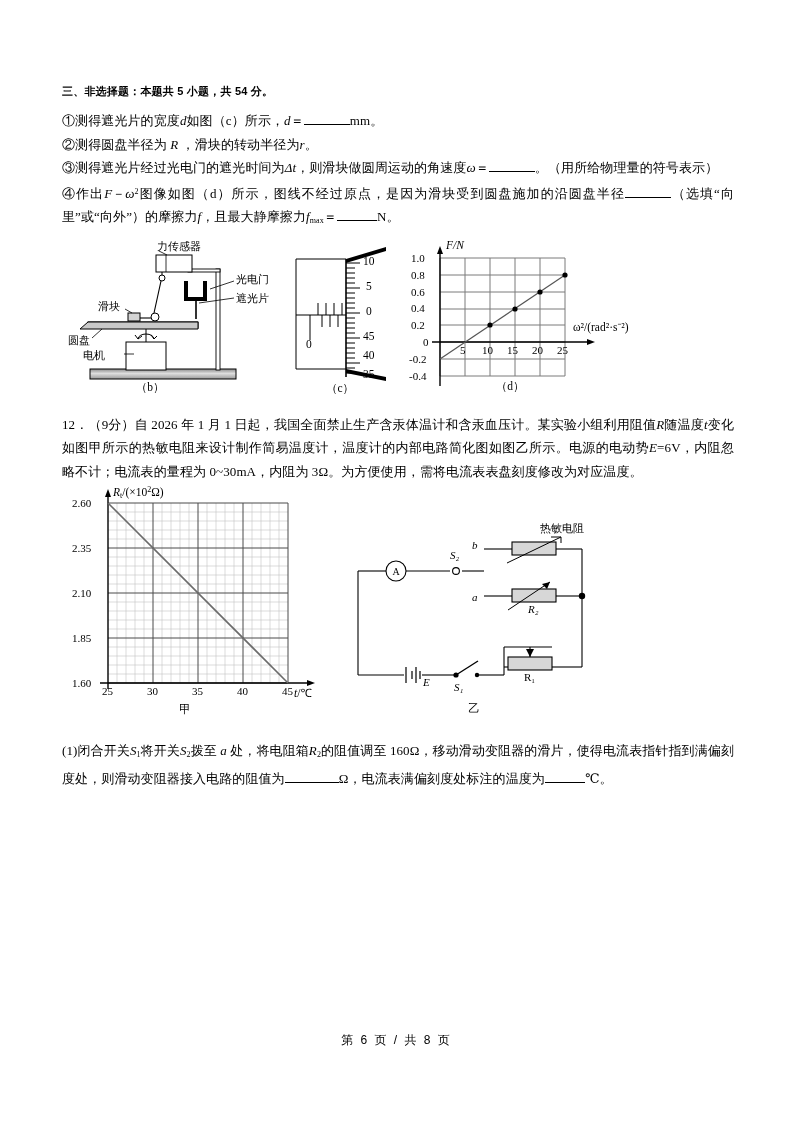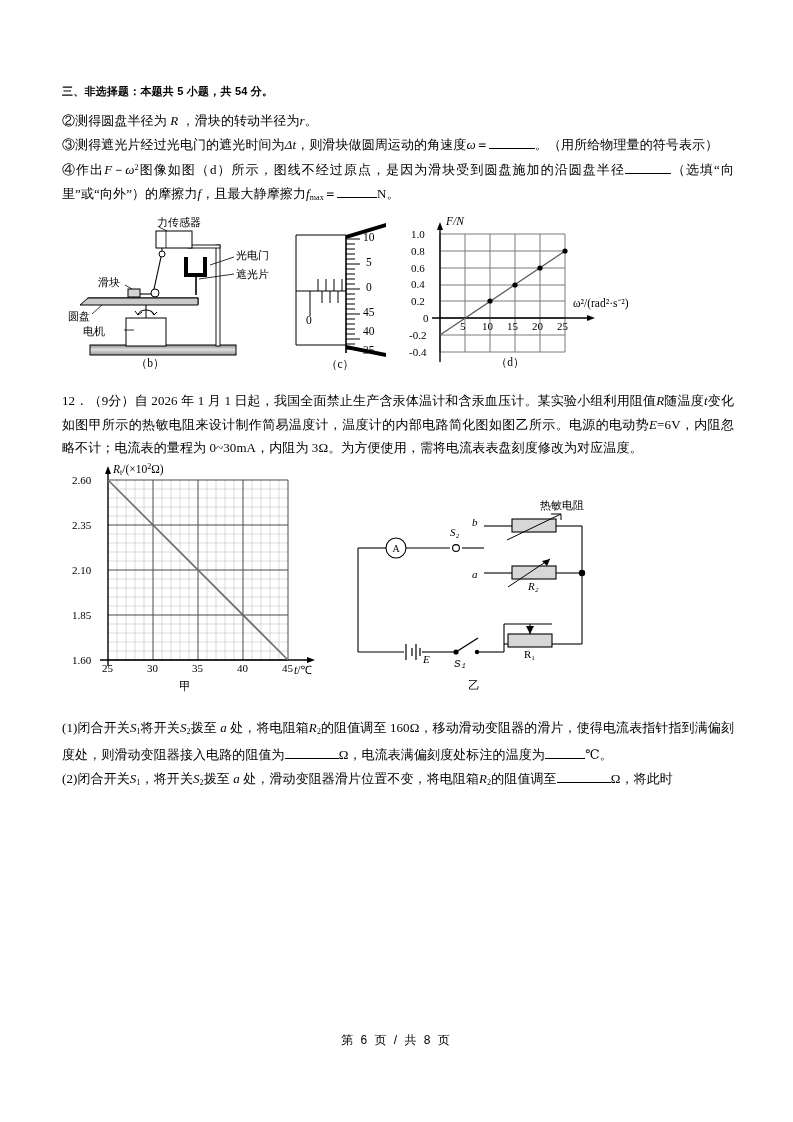--- a/index.html
+++ b/index.html
@@ -58,20 +58,23 @@
 </style>
 </head>
 <body>
 
 <div class="page">
  <div class="content">
 
   <div class="sec-head">三、非选择题：本题共 5 小题，共 54 分。</div>
 
 
+  <p class="para">
+    <span>①测得遮光片的宽度</span><span class="it">d</span><span>如图（c）所示，</span><span class="it">d</span><span>＝</span><span class="blank"></span><span>mm。</span>
+  </p>
 
   <p class="para">
     <span>②测得圆盘半径为</span> <span class="it">R</span> <span>，滑块的转动半径为</span><span class="it">r</span><span>。</span>
   </p>
 
   <p class="para">
     <span>③测得遮光片经过光电门的遮光时间为</span><span class="it">Δt</span><span>，则滑块做圆周运动的角速度</span><span class="it">ω</span><span>＝</span><span class="blank"></span><span>。（用所给物理量的符号表示）</span>
   </p>
 
   <p class="para">
@@ -395,32 +398,29 @@
         <line x1="112" y1="146" x2="134" y2="132" stroke="#000" stroke-width="1.4"></line>
         <circle cx="133" cy="146" r="2.2" fill="#000"></circle>
 
         <rect x="164" y="128" width="44" height="13" fill="#d7d7d7" stroke="#000" stroke-width="1.1"></rect>
         <polygon points="186,128 182,120 190,120" fill="#000"></polygon>
       </svg>
       <span class="lbl" style="position:absolute;left:196px;top:-8px;">热敏电阻</span>
       <span class="lbl" style="position:absolute;left:128px;top:10px;font-style:italic;font-family:'Liberation Serif',serif;">b</span>
       <span class="lbl" style="position:absolute;left:128px;top:62px;font-style:italic;font-family:'Liberation Serif',serif;">a</span>
       <span class="lbl" style="position:absolute;left:106px;top:20px;font-family:'Liberation Serif',serif;font-style:italic;">S₂</span>
-      <span class="lbl" style="position:absolute;left:110px;top:152px;font-family:Liberation Mono, monospace;font-style:italic;">S₁</span>
+      <span class="lbl" style="position:absolute;left:110px;top:152px;font-family:Liberation Serif, serif;font-style:italic;">S₁</span>
       <span class="lbl" style="position:absolute;left:184px;top:74px;font-family:'Liberation Serif',serif;font-style:italic;">R₂</span>
       <span class="lbl" style="position:absolute;left:180px;top:142px;font-family:'Liberation Serif',serif;">R₁</span>
       <span class="lbl" style="position:absolute;left:79px;top:147px;font-family:'Liberation Serif',serif;font-style:italic;">E</span>
       <div class="figcap" style="position:absolute;left:100px;top:172px;width:60px;">乙</div>
     </div>
   </div>
 
   <p class="para">
     <span>(1)闭合开关</span><span class="it">S</span><sub>1</sub><span>将开关</span><span class="it">S</span><sub>2</sub><span>拨至</span> <span class="it">a</span> <span>处，将电阻箱</span><span class="it">R</span><sub>2</sub><span>的阻值调至 160Ω，移动滑动变阻器的滑片，使得电流表指针指到满偏刻度处，则滑动变阻器接入电路的阻值为</span><span class="blank w2"></span><span>Ω，电流表满偏刻度处标注的温度为</span><span class="blank w3"></span><span>℃。</span>
   </p>
 
-  <p class="para">
-    <span>(2)闭合开关</span><span class="it">S</span><sub>1</sub><span>，将开关</span><span class="it">S</span><sub>2</sub><span>拨至</span> <span class="it">a</span> <span>处，滑动变阻器滑片位置不变，将电阻箱</span><span class="it">R</span><sub>2</sub><span>的阻值调至</span><span class="blank w2"></span><span>Ω，将此时</span>
-  </p>
 
  </div>
 
  <div class="footer">第 6 页 / 共 8 页</div>
 </div>
 
 </body></html>

